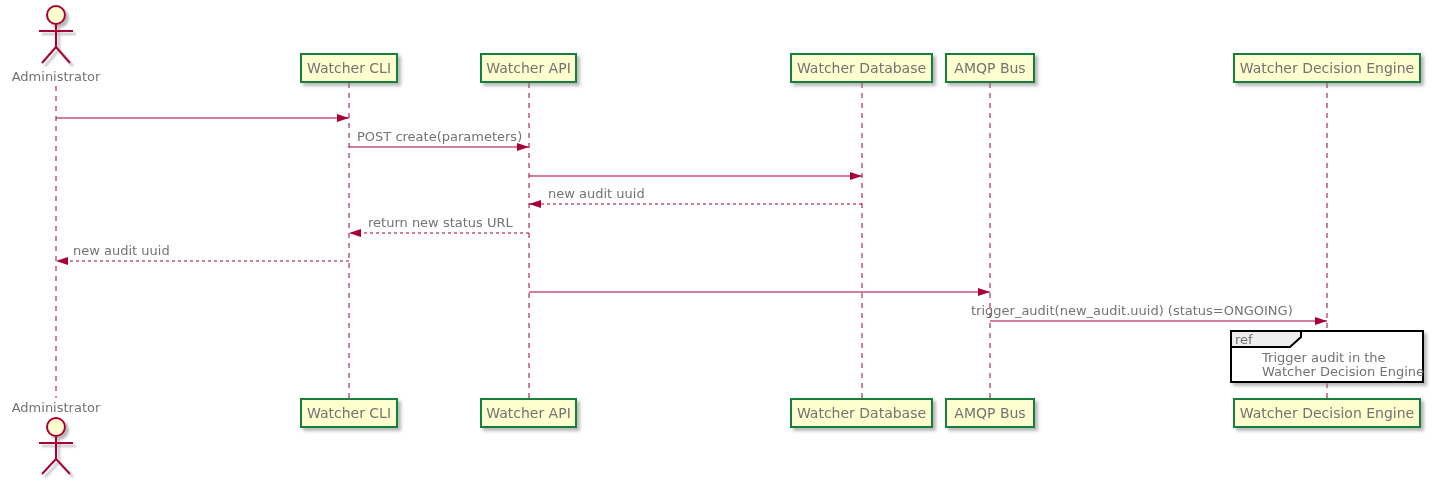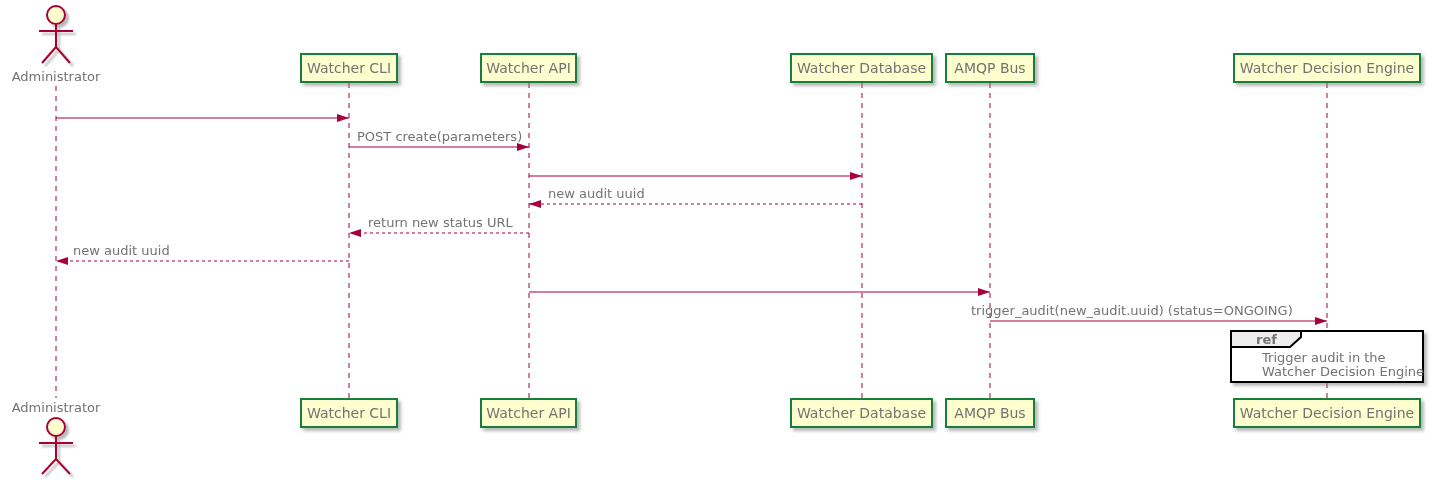--- a/index.html
+++ b/index.html
@@ -46,24 +46,24 @@
     width: 194px;
     height: 53px;
     box-sizing: border-box;
     background: #ffffff;
     border: 2px solid #000000;
     box-shadow: 3px 3px 3px rgba(130,130,130,0.55);
   }
   .ref-tag { position: absolute; left: -2px; top: -2px; }
   .ref-kw {
     position: absolute;
-    left: 24px;
+    left: 3px;
     top: 0px;
     font-size: 13px;
-    font-weight: bold;
+    font-weight: normal;
     white-space: nowrap;
   }
   .ref-text {
     position: absolute;
     left: 22px;
     top: 19px;
     font-size: 13px;
     line-height: 14px;
     white-space: nowrap;
     margin-left: 8px;

